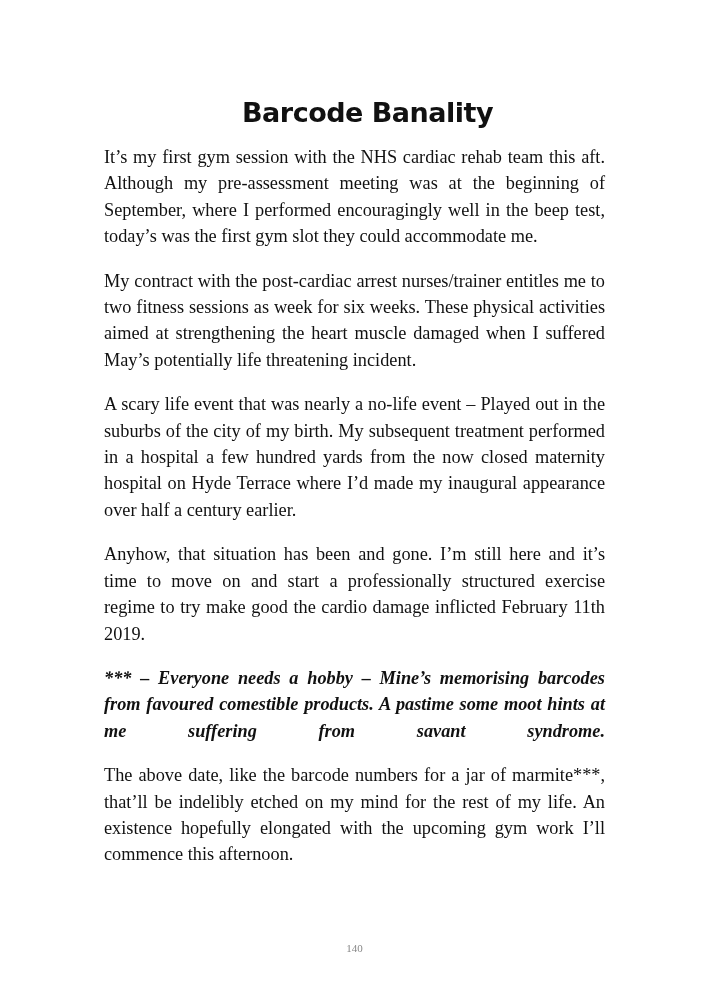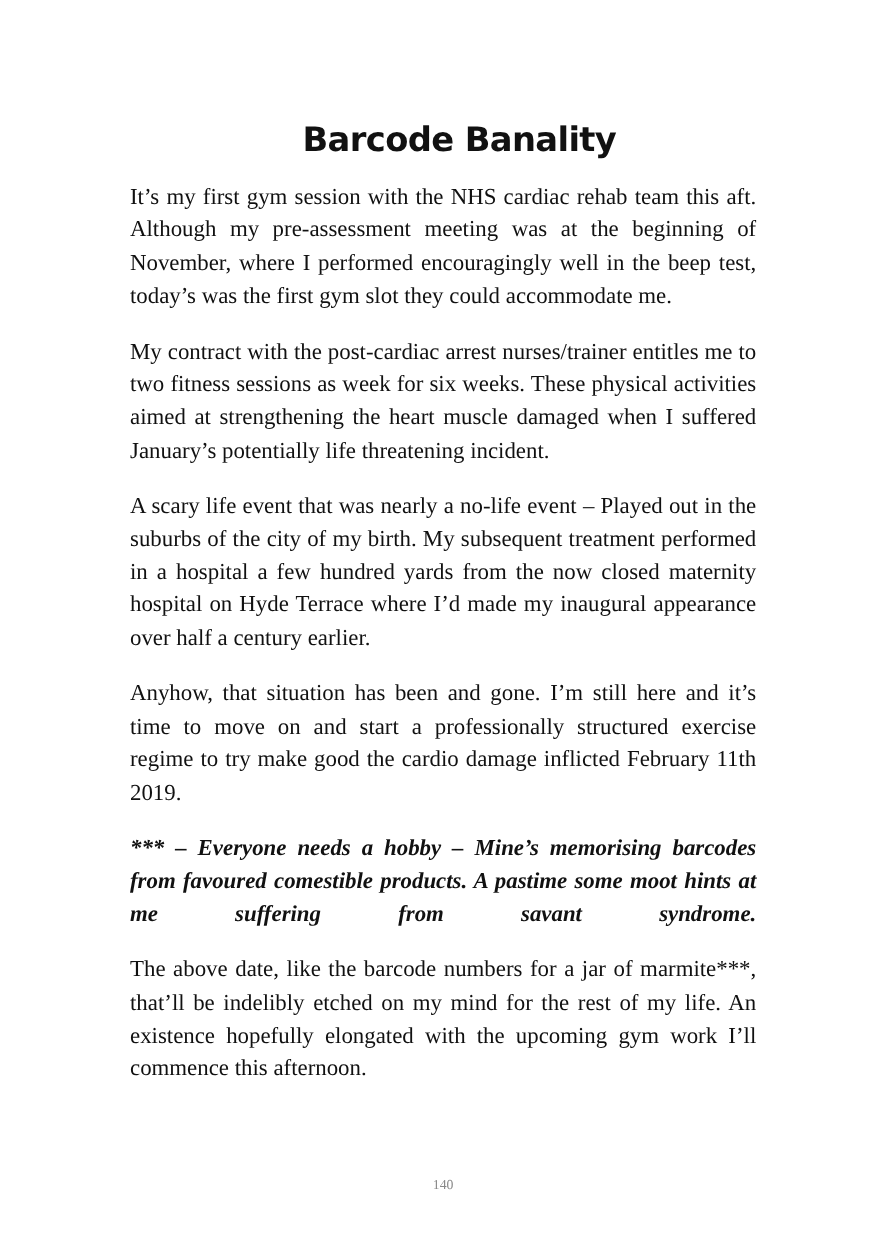--- a/index.html
+++ b/index.html
@@ -63,22 +63,22 @@
     color: #888888;
   }
 </style>
 </head>
 <body>
 
 <div class="page">
   <h1 class="title" style="margin:13px;">Barcode Banality</h1>
 
   <div class="body-text">
-    <p class="para">It’s my first gym session with the NHS cardiac rehab team this aft. Although my pre-assessment meeting was at the beginning of November, where I performed encouragingly well in the beep test, today’s was the first gym slot they could accommodate me.</p>
-    <p class="para">My contract with the post-cardiac arrest nurses/trainer entitles me to two fitness sessions as week for six weeks. These physical activities aimed at strengthening the heart muscle damaged when I suffered January’s potentially life threatening incident.</p>
+    <p class="para">It’s my first gym session with the NHS cardiac rehab team this aft. Although my pre-assessment meeting was at the beginning of September, where I performed encouragingly well in the beep test, today’s was the first gym slot they could accommodate me.</p>
+    <p class="para">My contract with the post-cardiac arrest nurses/trainer entitles me to two fitness sessions as week for six weeks. These physical activities aimed at strengthening the heart muscle damaged when I suffered May’s potentially life threatening incident.</p>
     <p class="para">A scary life event that was nearly a no-life event – Played out in the suburbs of the city of my birth. My subsequent treatment performed in a hospital a few hundred yards from the now closed maternity hospital on Hyde Terrace where I’d made my inaugural appearance over half a century earlier.</p>
     <p class="para">Anyhow, that situation has been and gone. I’m still here and it’s time to move on and start a professionally structured exercise regime to try make good the cardio damage inflicted February 11th 2019.</p>
     <p class="para footnote">*** – Everyone needs a hobby – Mine’s memorising barcodes from favoured comestible products. A pastime some moot hints at me suffering from savant syndrome.</p>
     <p class="para">The above date, like the barcode numbers for a jar of marmite***, that’ll be indelibly etched on my mind for the rest of my life. An existence hopefully elongated with the upcoming gym work I’ll commence this afternoon.</p>
   </div>
 
   <div class="page-number">140</div>
 </div>
 
 </body></html>

